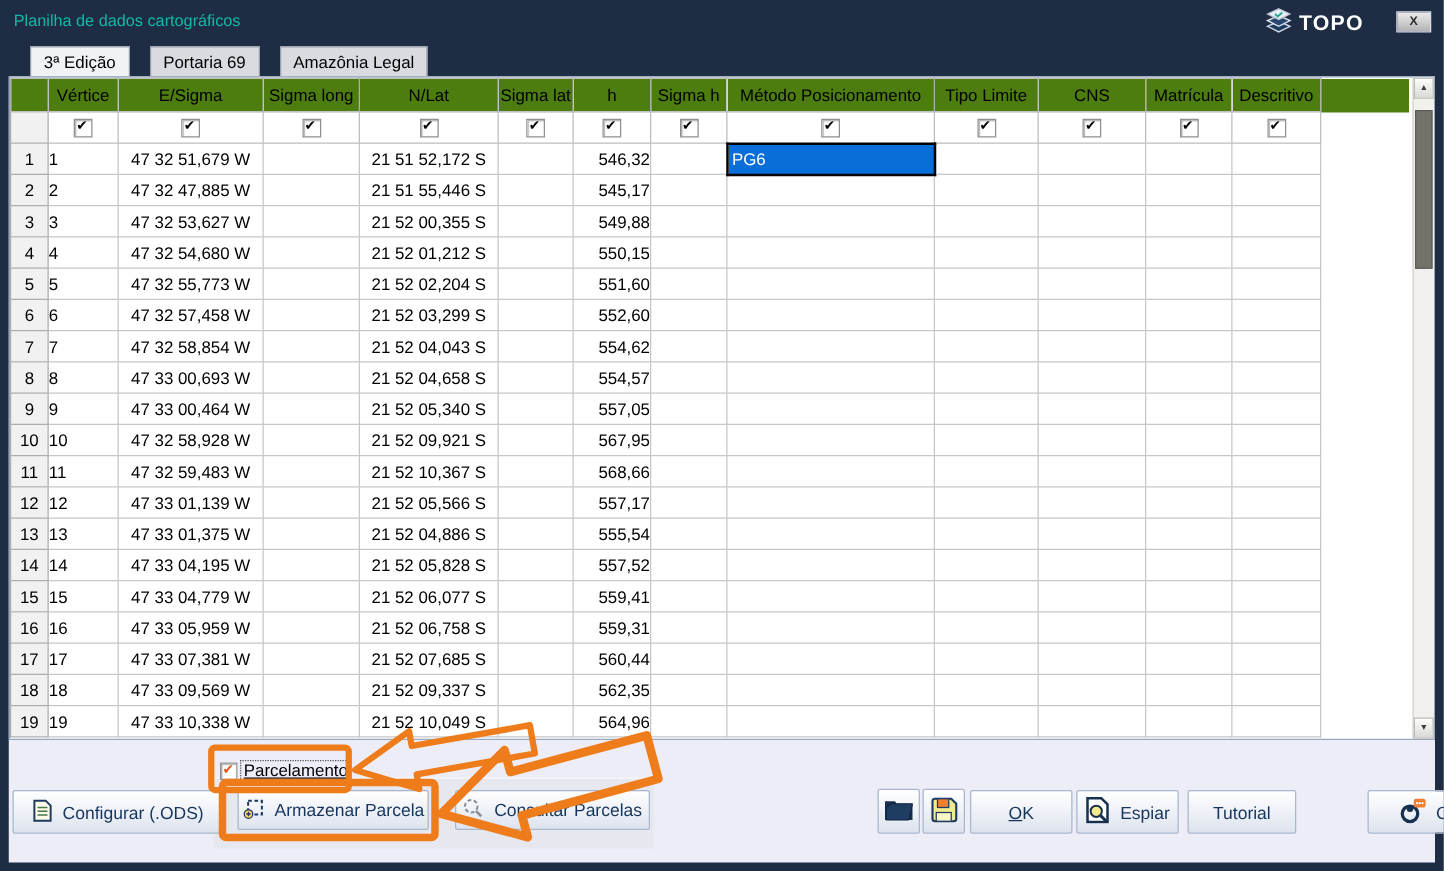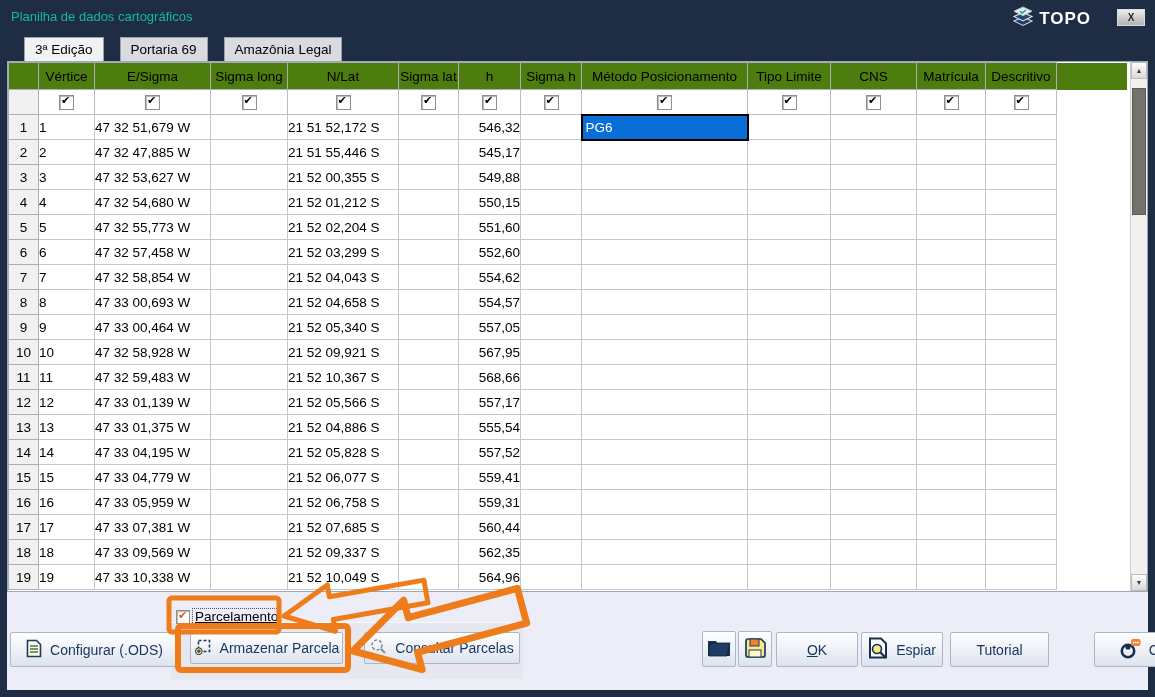--- a/index.html
+++ b/index.html
@@ -36,21 +36,21 @@
   .grid th, .grid td {
     border:1px solid #c6c6c6; overflow:hidden; white-space:nowrap;
     padding:0; font-size:13.5px; color:#000; box-sizing:border-box;
   }
   .grid thead tr.hdr th { height:27px; font-weight:normal; border-color:#aeaeae; background:#4d7c0f; text-align:center; }
   .grid thead tr.chk td { height:25px; text-align:center; border-color:#bdbdbd; }
   .grid tbody tr { height:25px; }
   .rn, .corner { background:#f1f1f1; border-color:#adadad !important; color:#2121cf; text-align:center; font-size:13px; }
   .filler { border:none !important; background:#fff; }
   .cell-left { text-align:left; padding-left:4px; }
-  .num-coord { text-align:left; padding-right:12px; }
+  .num-coord { text-align:center; padding-right:12px; }
   .num-h { text-align:right; padding-right:6px; }
   td.selected {
     background: var(--selected-cell-bg,#0a6ed9); color:#fff;
     border:2px solid #000; text-align:left; padding-left:3px; font-size:13.5px;
   }
   
   .cb {
     display:inline-block; width:13px; height:13px; background:#fff;
     border:1px solid #8f8f8f; box-shadow: inset 1px 1px 1px rgba(0,0,0,.30);
     position:relative; vertical-align:middle;
@@ -82,21 +82,21 @@
   .btn .lbl { white-space:nowrap; }
   .ok-label { display:block; }
   .ok-label::first-letter { text-decoration:underline; }
   #btn-configurar { left:3px;  top:40px; width:169px; height:35px; }
   #btn-armazenar  { left:183px; top:40px; width:153px; height:32px; }
   #btn-consultar  { left:357px; top:40px; width:156px; height:32px; }
   #btn-open     { left:695px; top:39px; width:34px; height:36px; }
   #btn-save     { left:731px; top:39px; width:34px; height:36px; }
   #btn-ok       { left:769px; top:40px; width:82px; height:35px; }
   #btn-espiar   { left:854px; top:40px; width:82px; height:35px; }
-  #btn-tutorial { left:943px; top:40px; width:99px; height:35px; }
+  #btn-tutorial { left:943px; top:40px; width:87px; height:35px; }
   #btn-chat     { left:1087px; top:40px; width:109px; height:35px; }
   .parcel-check { position:absolute; left:169px; top:17px; display:flex; align-items:center; gap:3px; }
   .parcel-check .cb { width:12px; height:12px; }
   .parcel-label {
     font-size:13.5px; color:#000; text-decoration:underline;
     outline:1px dotted #555; padding:0 2px;
   }
   
   .annotations { position:absolute; left:0; top:0; width:1155px; height:697px; pointer-events:none; z-index:40; }
   .ann { stroke: var(--annotation,#ee7c1b); fill:none; stroke-linejoin:round; }

